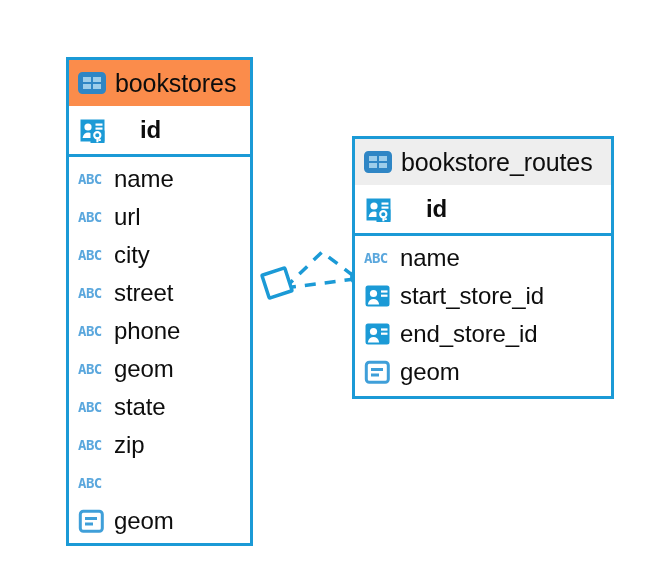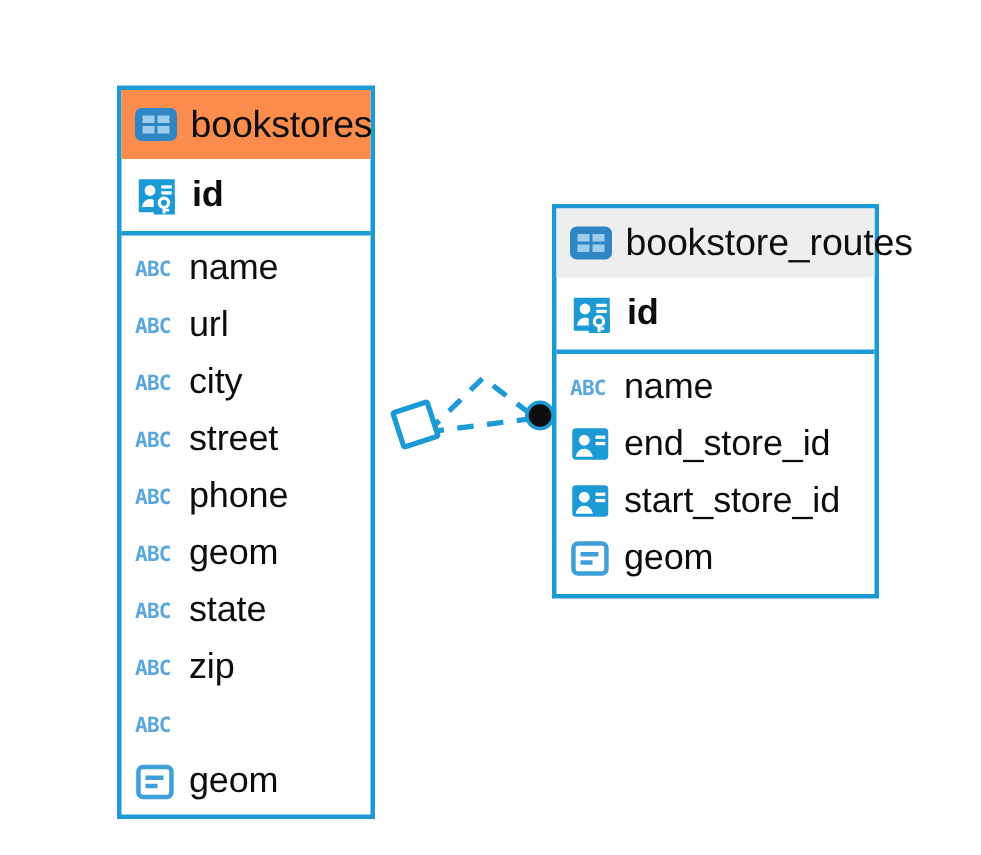--- a/index.html
+++ b/index.html
@@ -65,21 +65,21 @@
   }
   .field-row.pk { height: 48px; }
 
   .field-name {
     font-size: 24px;
     color: #0d0d0d;
     line-height: 1;
     white-space: nowrap;
     letter-spacing: -0.1px;
   }
-  .field-name.bold { font-weight: bold; }
+  .field-name.bold { font-weight: bold; margin-left: 24px; }
 
   
   .icon {
     flex: 0 0 auto;
     display: block;
   }
   .icon svg { display: block; }
 
   
   #links {
@@ -102,21 +102,21 @@
     <g>
       <rect x="265" y="271" width="24" height="24" rx="1" transform="rotate(-18 277 283)" fill="#ffffff" stroke="#1b9ad6" stroke-width="3.5"></rect>
     </g>
 
     <g>
       <circle cx="360" cy="277" r="10" fill="#1b9ad6"></circle>
       <circle cx="360" cy="277" r="7.5" fill="#0d0d0d"></circle>
     </g>
   </svg>
 
-  <div class="entity" style="left:78px; top:57px; width:172px; height:489px;">
+  <div class="entity" style="left:66px; top:57px; width:187px; height:489px;">
 
     <div class="entity-header accent-orange">
       <span class="icon">
         <svg width="28" height="24" viewBox="0 0 28 24">
           <rect x="1.5" y="2.5" width="25" height="19" rx="3" fill="#2f86c5" stroke="#2f86c5" stroke-width="3"></rect>
           <rect x="5" y="6" width="8" height="5" fill="#9dcdea"></rect>
           <rect x="15" y="6" width="8" height="5" fill="#9dcdea"></rect>
           <rect x="5" y="13" width="8" height="5" fill="#9dcdea"></rect>
           <rect x="15" y="13" width="8" height="5" fill="#9dcdea"></rect>
         </svg>
@@ -232,21 +232,21 @@
             <rect x="7" y="8" width="12" height="3" fill="#3f9fd9"></rect>
             <rect x="7" y="13.5" width="8" height="3" fill="#3f9fd9"></rect>
           </svg>
         </span>
         <span class="field-name">geom</span>
       </div>
 
     </div>
   </div>
 
-  <div class="entity" style="left:368px; top:136px; width:218px; height:263px;">
+  <div class="entity" style="left:352px; top:136px; width:262px; height:263px;">
 
     <div class="entity-header accent-gray">
       <span class="icon">
         <svg width="28" height="24" viewBox="0 0 28 24">
           <rect x="1.5" y="2.5" width="25" height="19" rx="3" fill="#2f86c5" stroke="#2f86c5" stroke-width="3"></rect>
           <rect x="5" y="6" width="8" height="5" fill="#9dcdea"></rect>
           <rect x="15" y="6" width="8" height="5" fill="#9dcdea"></rect>
           <rect x="5" y="13" width="8" height="5" fill="#9dcdea"></rect>
           <rect x="15" y="13" width="8" height="5" fill="#9dcdea"></rect>
         </svg>
@@ -287,34 +287,34 @@
       <div class="field-row">
         <span class="icon">
           <svg width="27" height="24" viewBox="0 0 27 24">
             <rect x="1.5" y="1.5" width="24" height="21" rx="2.5" fill="#1b9ad6"></rect>
             <circle cx="9.5" cy="9.5" r="3.6" fill="#ffffff"></circle>
             <path d="M3.8 20.5c0.6-3.6 3-5.4 5.7-5.4s5.1 1.8 5.7 5.4z" fill="#ffffff"></path>
             <rect x="17" y="6.4" width="6.5" height="2.2" fill="#ffffff"></rect>
             <rect x="17" y="10.6" width="6.5" height="2.2" fill="#ffffff"></rect>
           </svg>
         </span>
-        <span class="field-name">end_store_id</span>
+        <span class="field-name">start_store_id</span>
       </div>
 
       <div class="field-row">
         <span class="icon">
           <svg width="27" height="24" viewBox="0 0 27 24">
             <rect x="1.5" y="1.5" width="24" height="21" rx="2.5" fill="#1b9ad6"></rect>
             <circle cx="9.5" cy="9.5" r="3.6" fill="#ffffff"></circle>
             <path d="M3.8 20.5c0.6-3.6 3-5.4 5.7-5.4s5.1 1.8 5.7 5.4z" fill="#ffffff"></path>
             <rect x="17" y="6.4" width="6.5" height="2.2" fill="#ffffff"></rect>
             <rect x="17" y="10.6" width="6.5" height="2.2" fill="#ffffff"></rect>
           </svg>
         </span>
-        <span class="field-name">start_store_id</span>
+        <span class="field-name">end_store_id</span>
       </div>
 
       <div class="field-row">
         <span class="icon">
           <svg width="27" height="25" viewBox="0 0 27 25">
             <rect x="2.3" y="2.3" width="22" height="20" rx="3" fill="#ffffff" stroke="#3f9fd9" stroke-width="3"></rect>
             <rect x="7" y="8" width="12" height="3" fill="#3f9fd9"></rect>
             <rect x="7" y="13.5" width="8" height="3" fill="#3f9fd9"></rect>
           </svg>
         </span>

